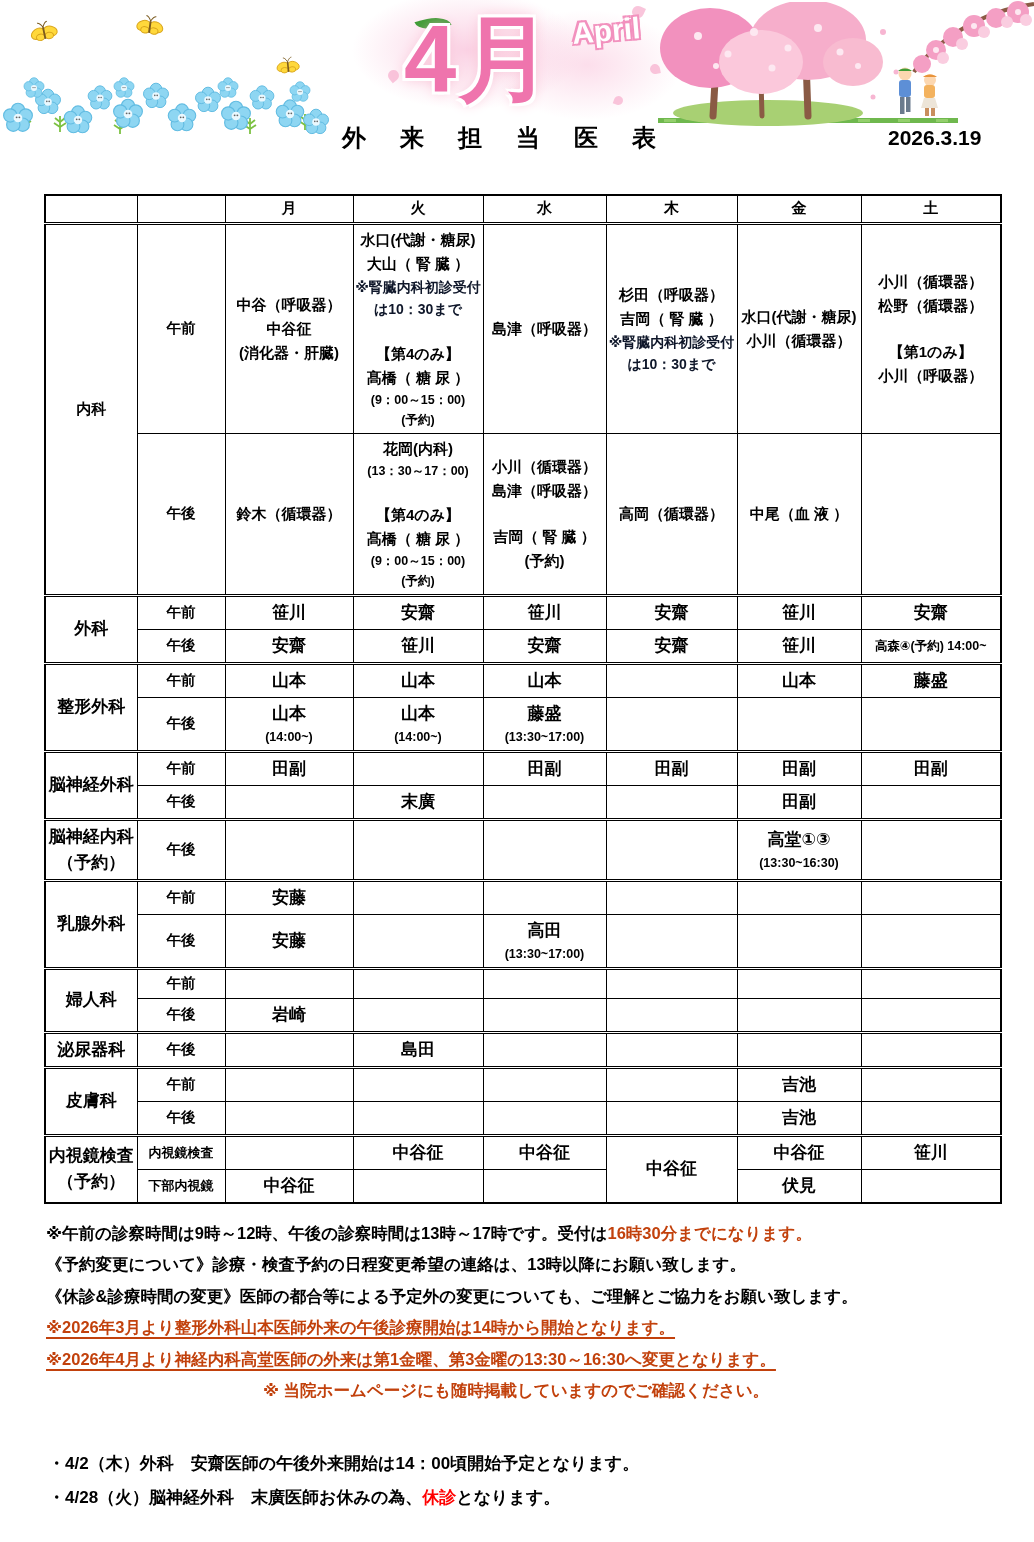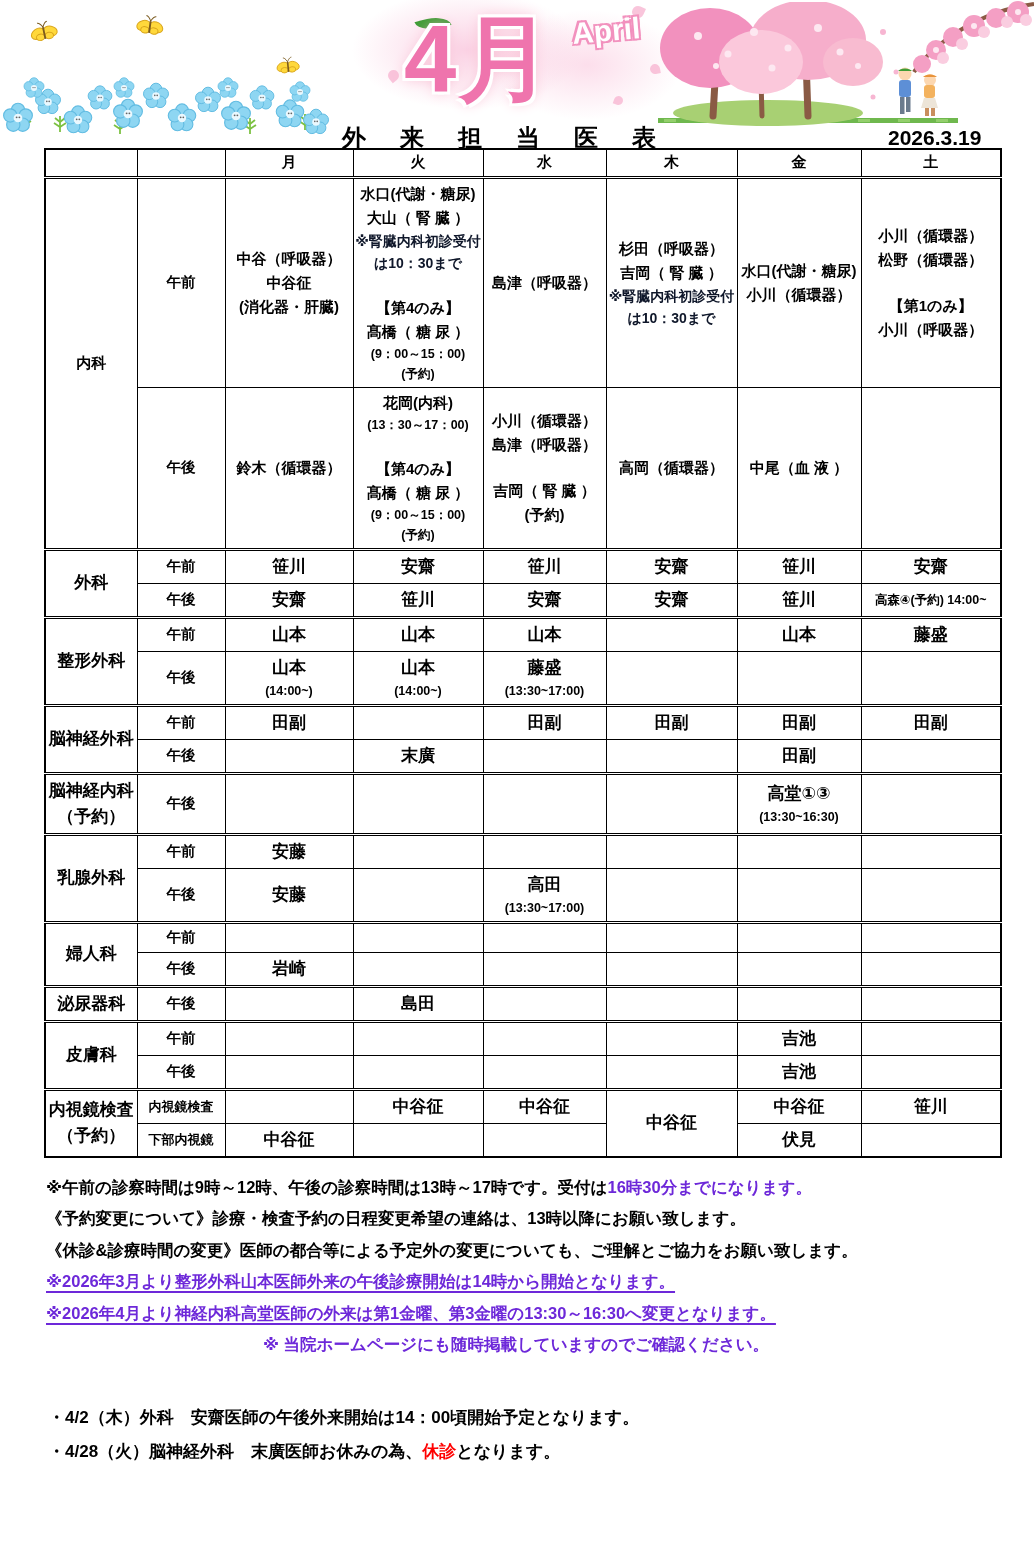--- a/index.html
+++ b/index.html
@@ -2,21 +2,21 @@
 <html><head>
 <meta charset="utf-8">
 <style>
   * { margin:0; padding:0; box-sizing:border-box; }
   html,body { background:#fff; }
   body {
     width:1034px; height:1542px; position:relative; overflow:hidden;
     font-family:"Liberation Sans","DejaVu Sans",sans-serif; color:#000;
   }
   
-  .banner { position:relative; height:148px; }
+  .banner { position:relative; height:194px; }
   .deco { position:absolute; pointer-events:none; }
   #flowers-svg { left:0; top:2px; }
   #trees-svg { left:658px; top:2px; }
   #branch-svg { right:0; top:0; }
   .month-block { position:absolute; left:382px; top:0; width:278px; height:122px; }
   .blob { position:absolute; border-radius:50%; }
   .blob.b1 { left:-30px; top:-10px; width:230px; height:120px;
     background:radial-gradient(closest-side, rgba(247,172,205,.55), rgba(247,172,205,0)); }
   .blob.b2 { left:110px; top:10px; width:190px; height:110px;
     background:radial-gradient(closest-side, rgba(250,200,222,.6), rgba(250,200,222,0)); }
@@ -59,21 +59,21 @@
   .timecol { font-size:14.5px; }
   .timecol.long { font-size:13px; }
   .ln { display:block; line-height:24px; font-size:15px; }
   .sparse .ln { font-size:17px; line-height:26px; }
   .ln.redln { color:#0f172a; font-size:14px; line-height:22px; }
   .ln.smallln { font-size:12.5px; line-height:20px;text-align:center; }
   .ln.gapln { line-height:22px; }
   
   .notes { margin:14px 0 0 46px; width:942px; }
   .note { font-size:16.5px; font-weight:bold; line-height:31.5px; white-space:nowrap; }
-  .note .red { color:#6d28d9; }
+  .note .red { color:#c2410c; }
   .note .ul { text-decoration:underline; text-decoration-thickness:2px; text-underline-offset:4px; }
   .note.right { text-align:center; padding-right:2px; }
   
   .closure { margin:40px 0 0 48px; }
   .closure-heading { font-size:17px; font-weight:bold; margin-bottom:12px; }
   .closure-item { font-size:17px; font-weight:bold; line-height:34px; white-space:nowrap; }
   .closure-item .red { color:#FF0000;margin-top:44px; }
 </style>
 </head>
 <body>

